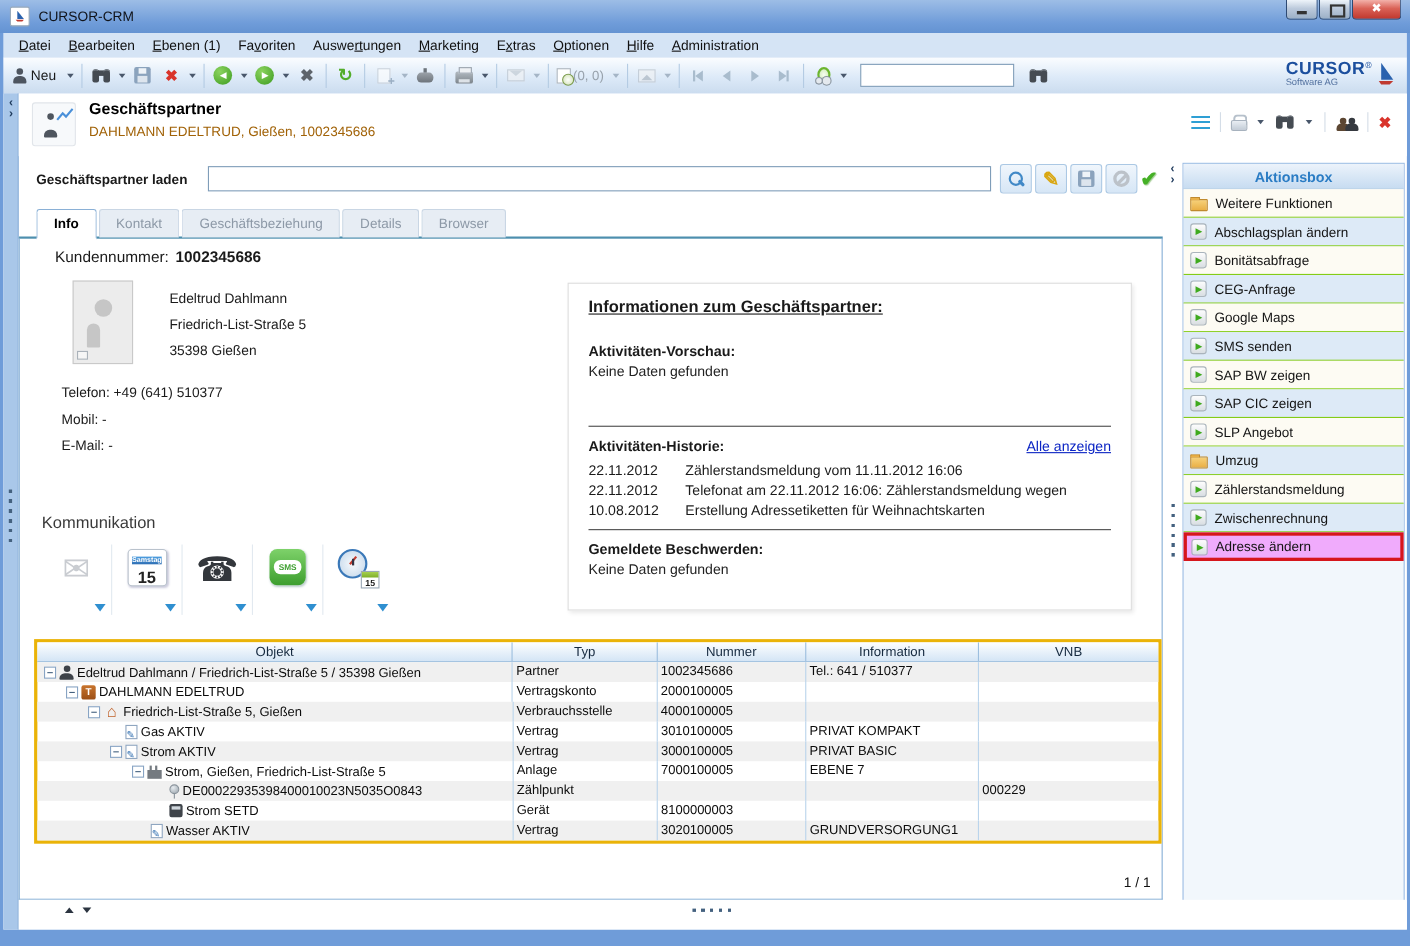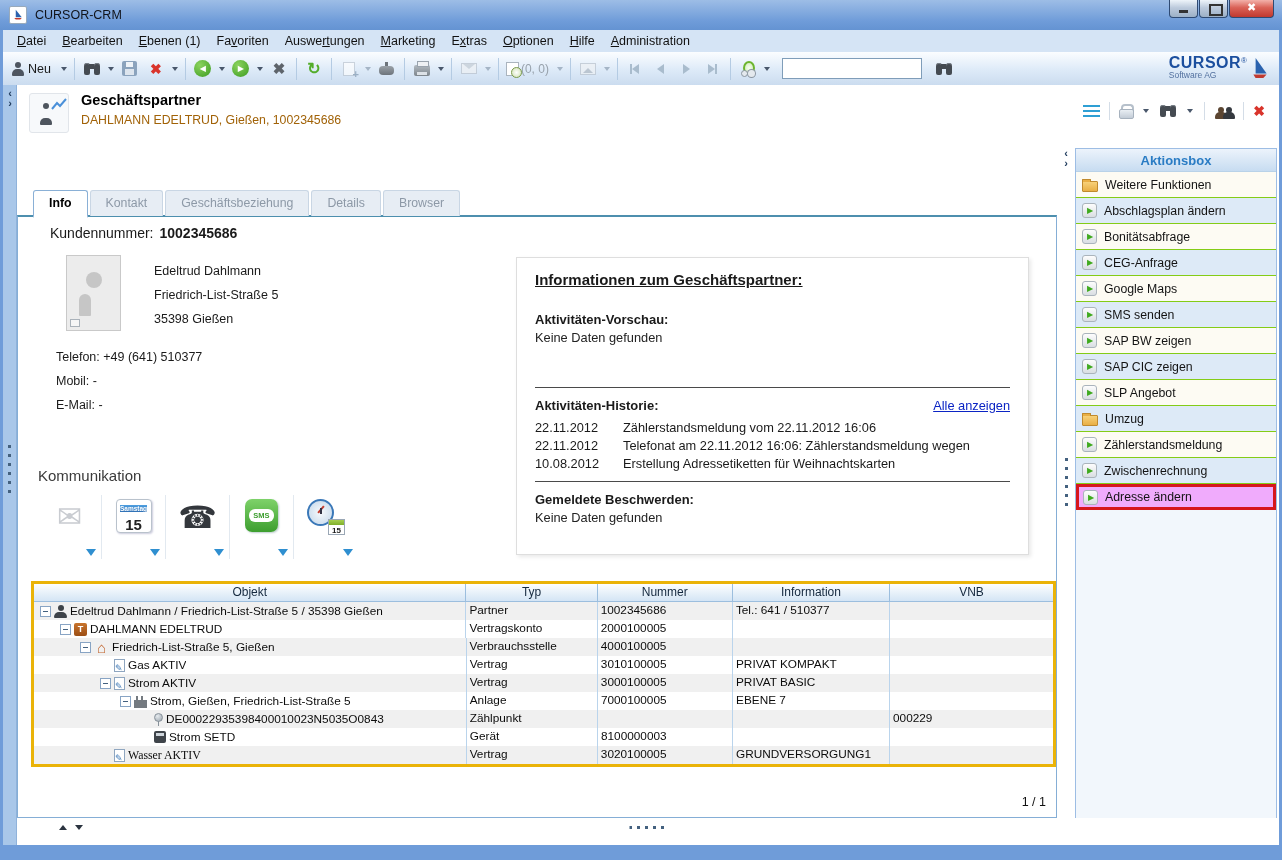--- a/index.html
+++ b/index.html
@@ -371,20 +371,39 @@
         <span class="hsep"></span>
         <span class="people2">
             <span class="person p1"></span>
             <span class="person p2"></span>
           </span>
         <span class="hsep"></span>
         <span class="xred"></span>
       </div>
     </div>
 
+    <div class="loader-row">
+      <span class="loader-label">Geschäftspartner laden</span>
+      <input class="loader-input" value="" style="">
+      <div class="lbtn" style="left:892px">
+          <span class="mag"></span>
+        </div>
+      <div class="lbtn" style="left:924px">
+          <span class="pencil"></span>
+        </div>
+      <div class="lbtn" style="left:956px">
+          <span class="floppy"></span>
+        </div>
+      <div class="lbtn" style="left:988px">
+          <span class="block"></span>
+        </div>
+      <div class="lbtn" style="left:1013px;border:none;background:none">
+          <span class="check"></span>
+        </div>
+    </div>
 
     <div class="tabsbar">
 
         <div class="tab active">Info</div>
 
         <div class="tab">Kontakt</div>
 
         <div class="tab">Geschäftsbeziehung</div>
 
         <div class="tab">Details</div>
@@ -418,21 +437,21 @@
         <div class="ip-empty">Keine Daten gefunden</div>
         <hr class="ip-hr hr1">
         <div class="ip-hist-head">
           <span class="ip-h">Aktivitäten-Historie:</span>
           <a class="ip-link">Alle anzeigen</a>
         </div>
         <div>
 
             <div class="hist-row">
               <span class="hist-date">22.11.2012</span>
-              <span>Zählerstandsmeldung vom 22.11.2012 16:06</span>
+              <span>Zählerstandsmeldung vom 11.11.2012 16:06</span>
             </div>
 
             <div class="hist-row">
               <span class="hist-date">22.11.2012</span>
               <span>Telefonat am 22.11.2012 16:06: Zählerstandsmeldung wegen</span>
             </div>
 
             <div class="hist-row">
               <span class="hist-date">10.08.2012</span>
               <span>Erstellung Adressetiketten für Weihnachtskarten</span>
@@ -573,21 +592,21 @@
                 <span class="ticon ic-geraet"></span>
                 <span class="ttxt">Strom SETD</span>
               </div>
               <div class="tc c1">Gerät</div>
               <div class="tc c2">8100000003</div>
               <div class="tc c3"></div>
               <div class="tc c4"></div>
             </div>
 
             <div class="trow">
-              <div class="tc c0" style="padding-left: 66px; font-family: Liberation Serif, serif;">
+              <div class="tc c0" style="padding-left: 89px;">
                 <span class="exp" style="visibility: hidden;"></span>
                 <span class="ticon ic-vertrag"></span>
                 <span class="ttxt">Wasser AKTIV</span>
               </div>
               <div class="tc c1">Vertrag</div>
               <div class="tc c2">3020100005</div>
               <div class="tc c3">GRUNDVERSORGUNG1</div>
               <div class="tc c4"></div>
             </div>
           </div>

